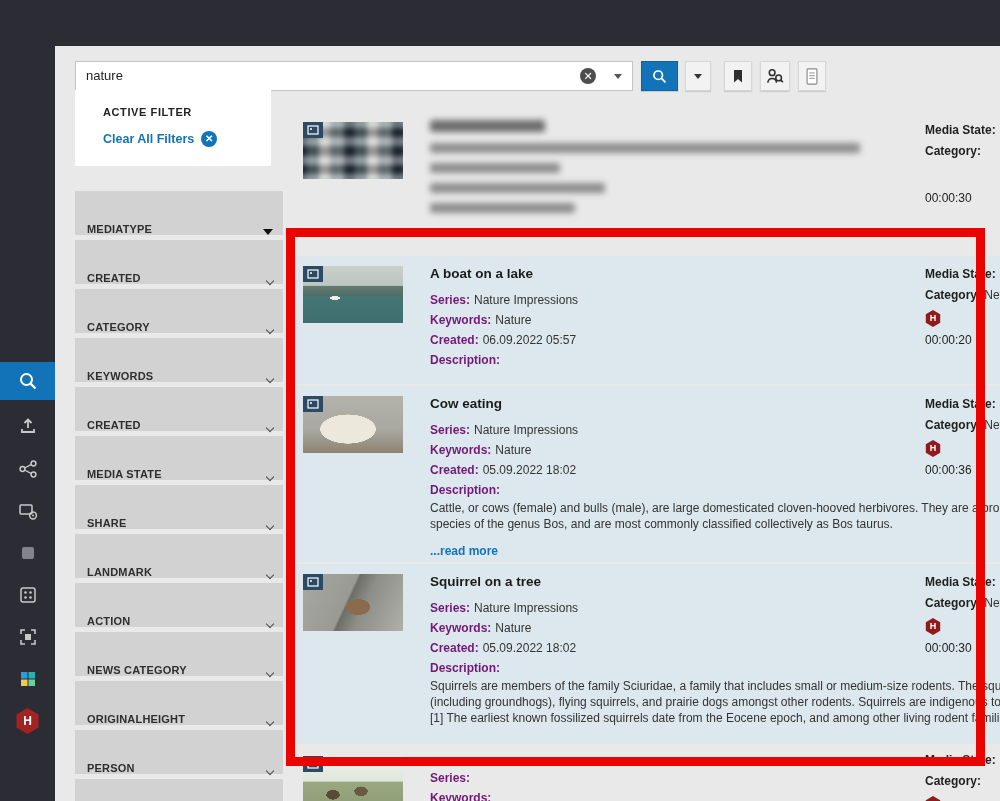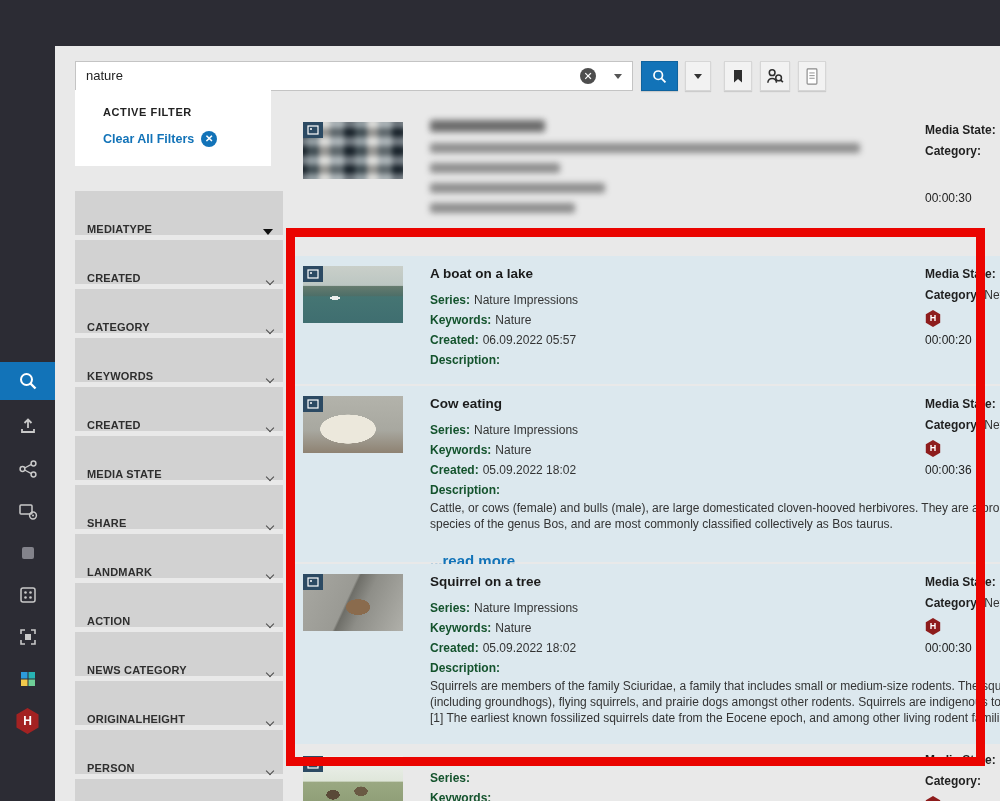--- a/index.html
+++ b/index.html
@@ -70,23 +70,23 @@
   .t-squirrel { background:
       radial-gradient(ellipse 20px 13px at 55% 58%, #8a6b4d 60%, transparent 61%),
       linear-gradient(115deg,#a8a8a2 0,#9a9a94 44%,#6e6e68 46%,#8e8e88 60%,#b0b0aa 100%); }
   .t-goats { background:
       radial-gradient(ellipse 11px 8px at 30% 68%, #5a4a38 60%, transparent 61%),
       radial-gradient(ellipse 11px 8px at 58% 62%, #6a5a44 60%, transparent 61%),
       linear-gradient(180deg,#eef2ee 0,#dfe6da 44%,#9aa882 46%,#8a9a72 100%); }
   .tc { position:absolute; left:140px; top:8px; width:620px; }
   .title { font-size:13.5px; font-weight:bold; color:#1b1b1b; margin:2px 0 9px; }
   .meta { font-size:12px; color:#333; line-height:20px; white-space:nowrap; }
-  .meta b { color:#14532d; margin-right:4px; }
+  .meta b { color:#701a75; margin-right:4px; }
   .desc-line { font-size:12px; line-height:16px; white-space:nowrap; color:#333; }
-  .read-more { color:#1273b8; font-weight:bold; font-size:15px; margin-top:20px; display:inline-block; cursor:pointer; }
+  .read-more { color:#1273b8; font-weight:bold; font-size:12px; margin-top:12px; display:inline-block; cursor:pointer; }
   .rc { position:absolute; left:635px; top:8px; width:220px; font-size:12px; line-height:21px; white-space:nowrap; color:#333; }
   .rc .lbl { font-weight:bold; color:#1f1f1f; }
   .hex { width:16px; height:17px; background:#8e1c1c; clip-path:polygon(50% 0,95% 25%,95% 75%,50% 100%,5% 75%,5% 25%);
     color:#fff; font-size:9px; font-weight:bold; display:flex; align-items:center; justify-content:center; margin:4px 0 3px; }
   .duration { font-size:12px; color:#222; }
   .sp26 { height:26px; }
   
   .rb { background:#7c7c7c; filter:blur(3px); border-radius:2px; height:10px; margin-bottom:10px; opacity:.85; }
   .rb.t { height:12px; background:#565656; margin-bottom:11px; }
   

